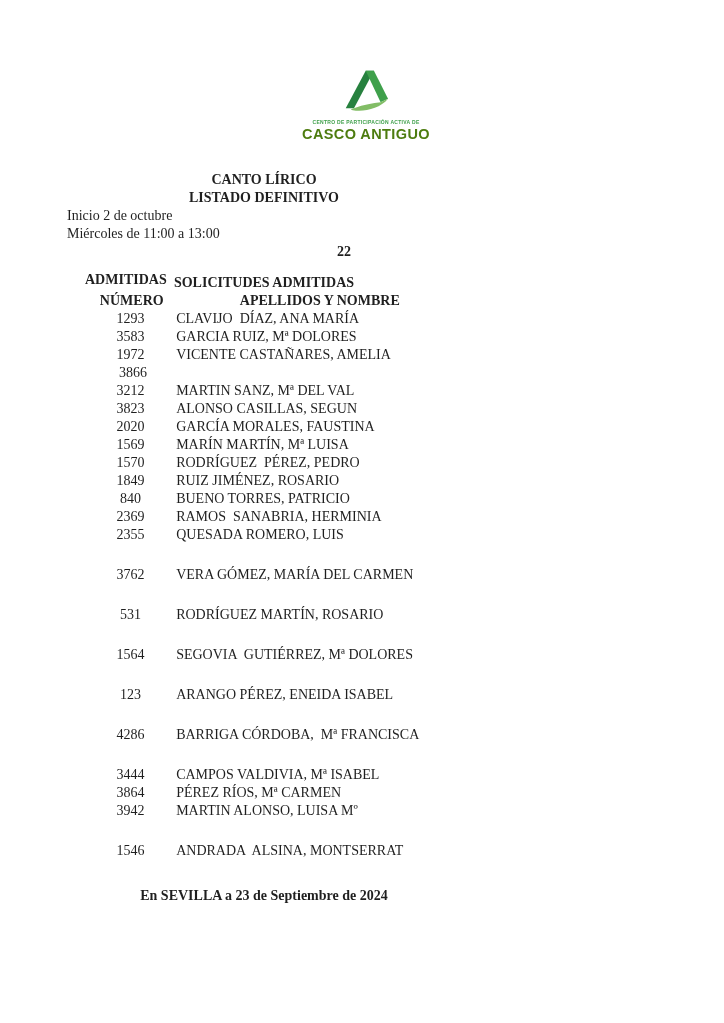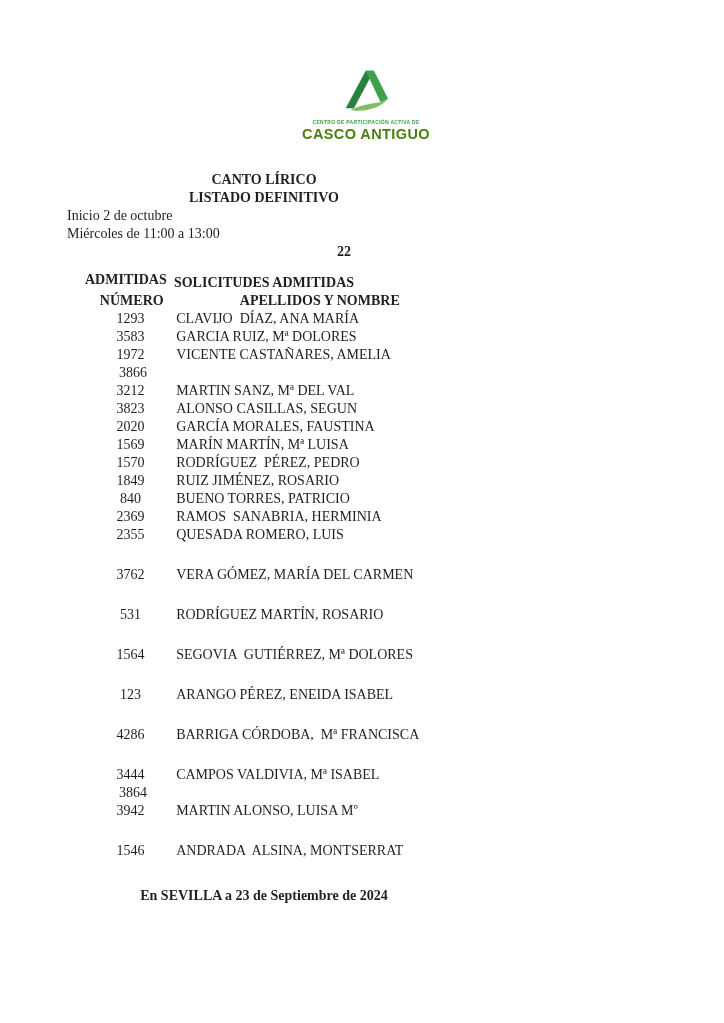--- a/index.html
+++ b/index.html
@@ -192,20 +192,21 @@
     <span class="name-cell">BARRIGA CÓRDOBA,  Mª FRANCISCA</span>
   </div>
 
   <div class="row spaced">
     <span class="num-cell">3444</span>
     <span class="name-cell">CAMPOS VALDIVIA, Mª ISABEL</span>
   </div>
 
   <div class="row">
     <span class="num-cell">3864</span>
+    <span class="name-cell">PÉREZ RÍOS, Mª CARMEN</span>
   </div>
 
   <div class="row">
     <span class="num-cell">3942</span>
     <span class="name-cell">MARTIN ALONSO, LUISA Mº</span>
   </div>
 
   <div class="row spaced">
     <span class="num-cell">1546</span>
     <span class="name-cell">ANDRADA  ALSINA, MONTSERRAT</span>

